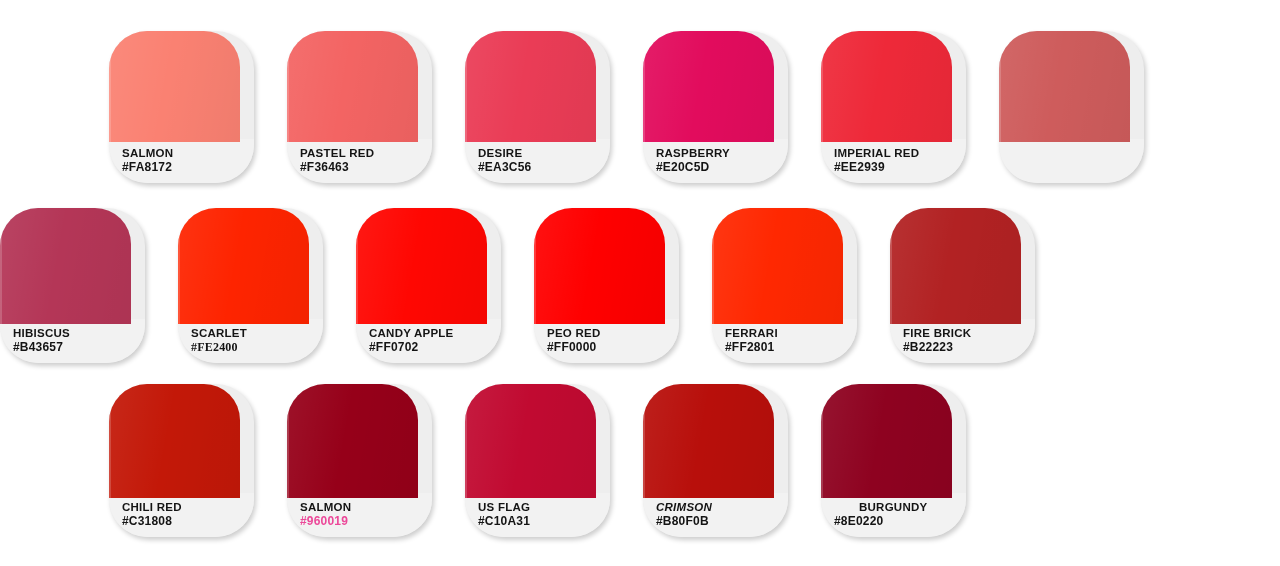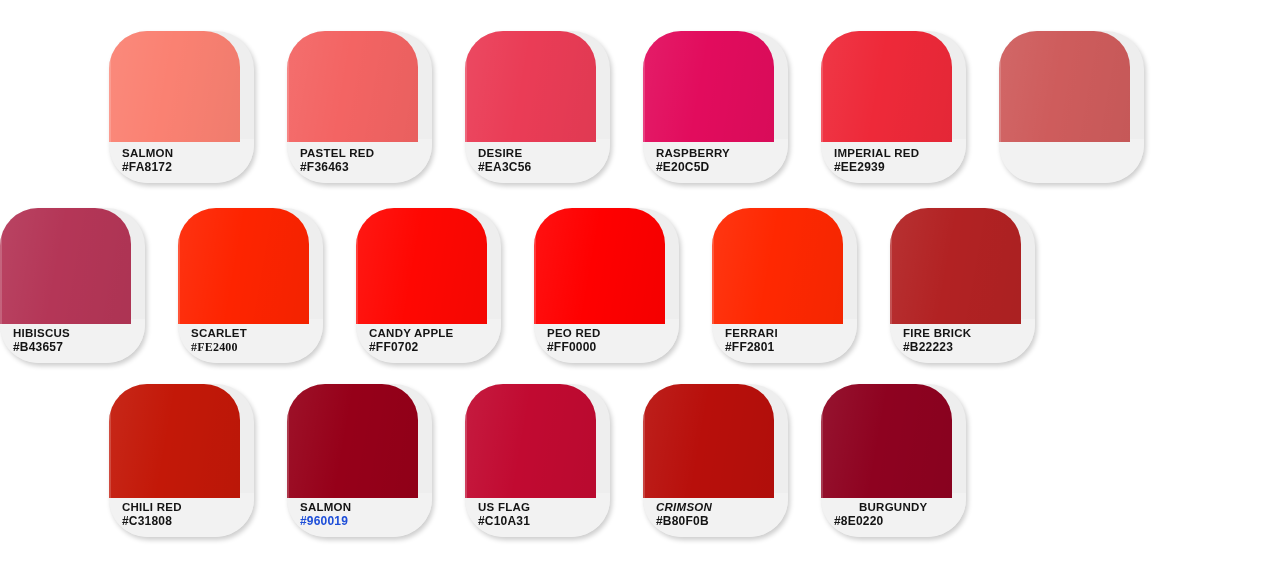--- a/index.html
+++ b/index.html
@@ -294,21 +294,21 @@
       <div class="swatch-card">
         <div class="card-plate"></div>
         <div class="card-label-field" style="background: rgb(242, 242, 242);"></div>
         <div class="card-color">
           <div class="card-color-fill" style="background: rgb(150, 0, 25);"></div>
           <div class="card-color-sheen"></div>
           <div class="card-edge"></div>
         </div>
         <div class="card-text">
           <div class="color-name" style="color: rgb(20, 20, 20);">SALMON</div>
-          <div class="color-hex" style="color: #1d4ed8;">#960019</div>
+          <div class="color-hex" style="color: #ec4899;">#960019</div>
         </div>
       </div>
       <div class="swatch-card">
         <div class="card-plate"></div>
         <div class="card-label-field" style="background: rgb(242, 242, 242);"></div>
         <div class="card-color">
           <div class="card-color-fill" style="background: rgb(193, 10, 49);"></div>
           <div class="card-color-sheen"></div>
           <div class="card-edge"></div>
         </div>

